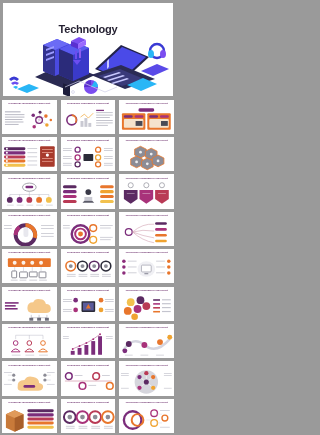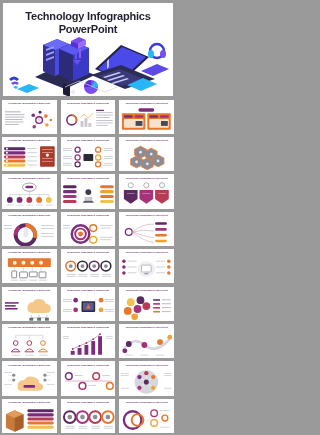--- a/index.html
+++ b/index.html
@@ -38,22 +38,22 @@
   }
   .s-art{position:absolute;left:0;top:7px;width:100%;height:28px;}
 </style>
 </head>
 <body>
 
 <div class="deck">
 
   <div class="hero">
     <div class="hero-title">
-      <span>Technology Infographics</span><br>
-      <span>PowerPoint</span>
+      <br>
+      <span>Technology</span>
     </div>
     <svg class="hero-art" viewBox="0 0 170 61">
 
       <g>
         <path d="M6 44 q5 -5 10 0 l-2 2 q-3 -3 -6 0 z" fill="#3a3ad4"></path>
         <path d="M8 48 q4 -3 8 0 l-2 2 q-2 -2 -4 0 z" fill="#6b4df0"></path>
         <path d="M10 52 q3 -2 5 0 l-2 2 z" fill="#29b6f6"></path>
       </g>
 
       <g>

